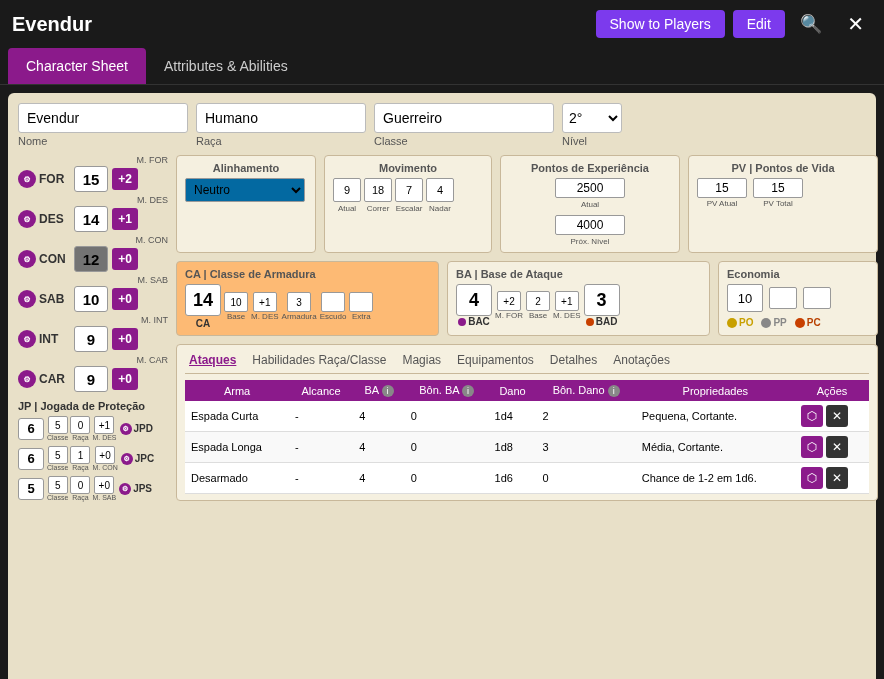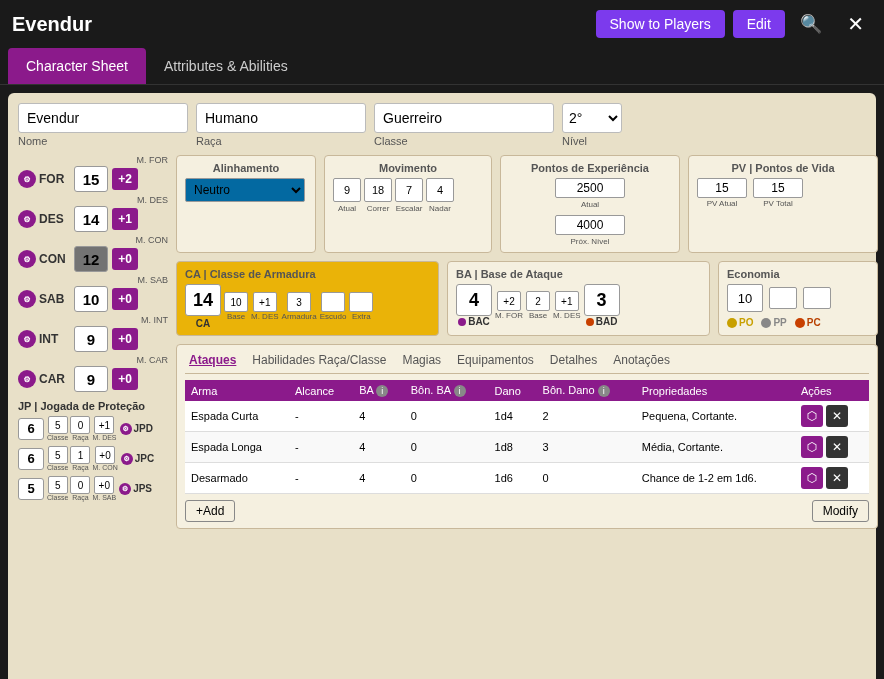--- a/index.html
+++ b/index.html
@@ -247,21 +247,21 @@
       border-radius: 2px;
       width: 120px;
     }
     
     .ca-ba-row {
       display: flex;
       gap: 8px;
       margin-bottom: 8px;
     }
     .ca-box {
-      background: #eab308;
+      background: #fdba74;
       border: 1px solid #c8b89a;
       border-radius: 4px;
       padding: 6px 8px;
       flex: 1;
     }
     .ba-box {
       background: #f5f0e0;
       border: 1px solid #c8b89a;
       border-radius: 4px;
       padding: 6px 8px;
@@ -447,21 +447,21 @@
     }
     .attack-table {
       width: 100%;
       border-collapse: collapse;
     }
     .attack-table th {
       background: #8b1a8b;
       color: #fff;
       font-size: 11px;
       padding: 4px 6px;
-      text-align: left;
+      text-align: center;
       font-weight: normal;
       margin-left: 9px;
     }
     .attack-table td {
       background: #fff;
       font-size: 11px;
       padding: 4px 6px;
       border-bottom: 1px solid #ddd;
     }
     .attack-table tr:nth-child(even) td {
@@ -940,22 +940,18 @@
     <td>Chance de 1-2 em 1d6.</td>
     <td>
       <div class="attack-actions">
         <button class="action-btn action-btn-red" title="Roll">⬡</button>
         <button class="action-btn action-btn-dark" title="Delete">✕</button>
       </div>
     </td>
   </tr>
               </tbody>
           </table>
-          <div class="bottom-actions">
-            <button class="btn-add">+Add</button>
-            <button class="btn-modify">Modify</button>
-          </div>
         </div>
 
       </div>
     </div>
   </div>
 </div>
 
 </body></html>

